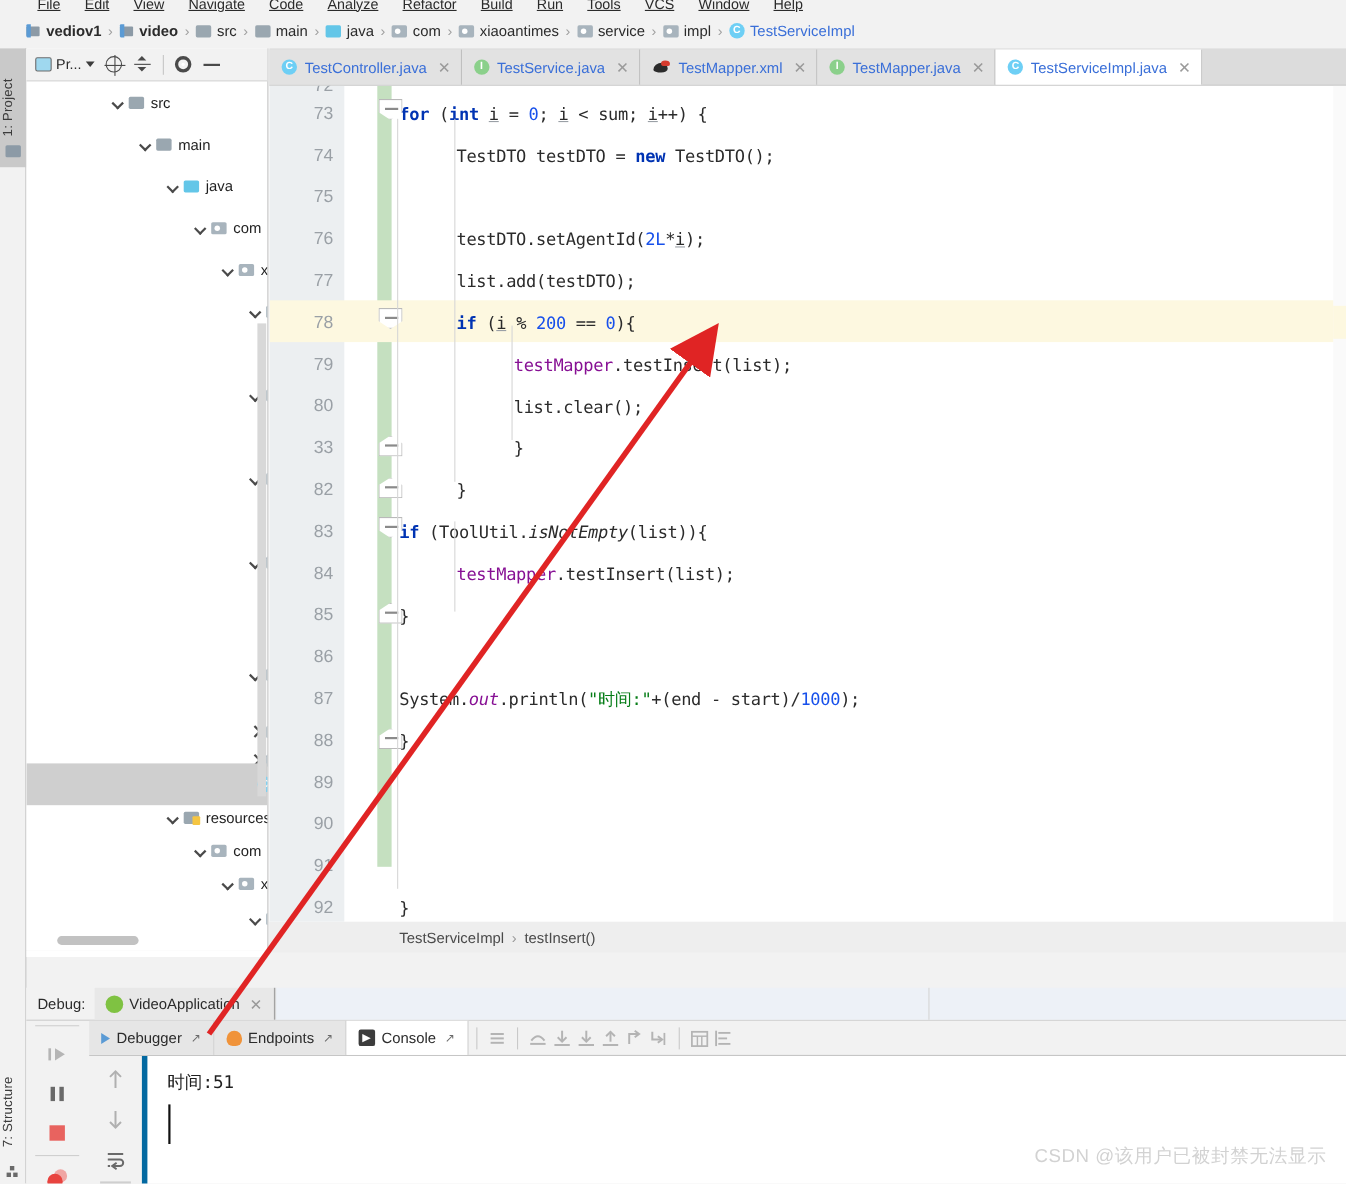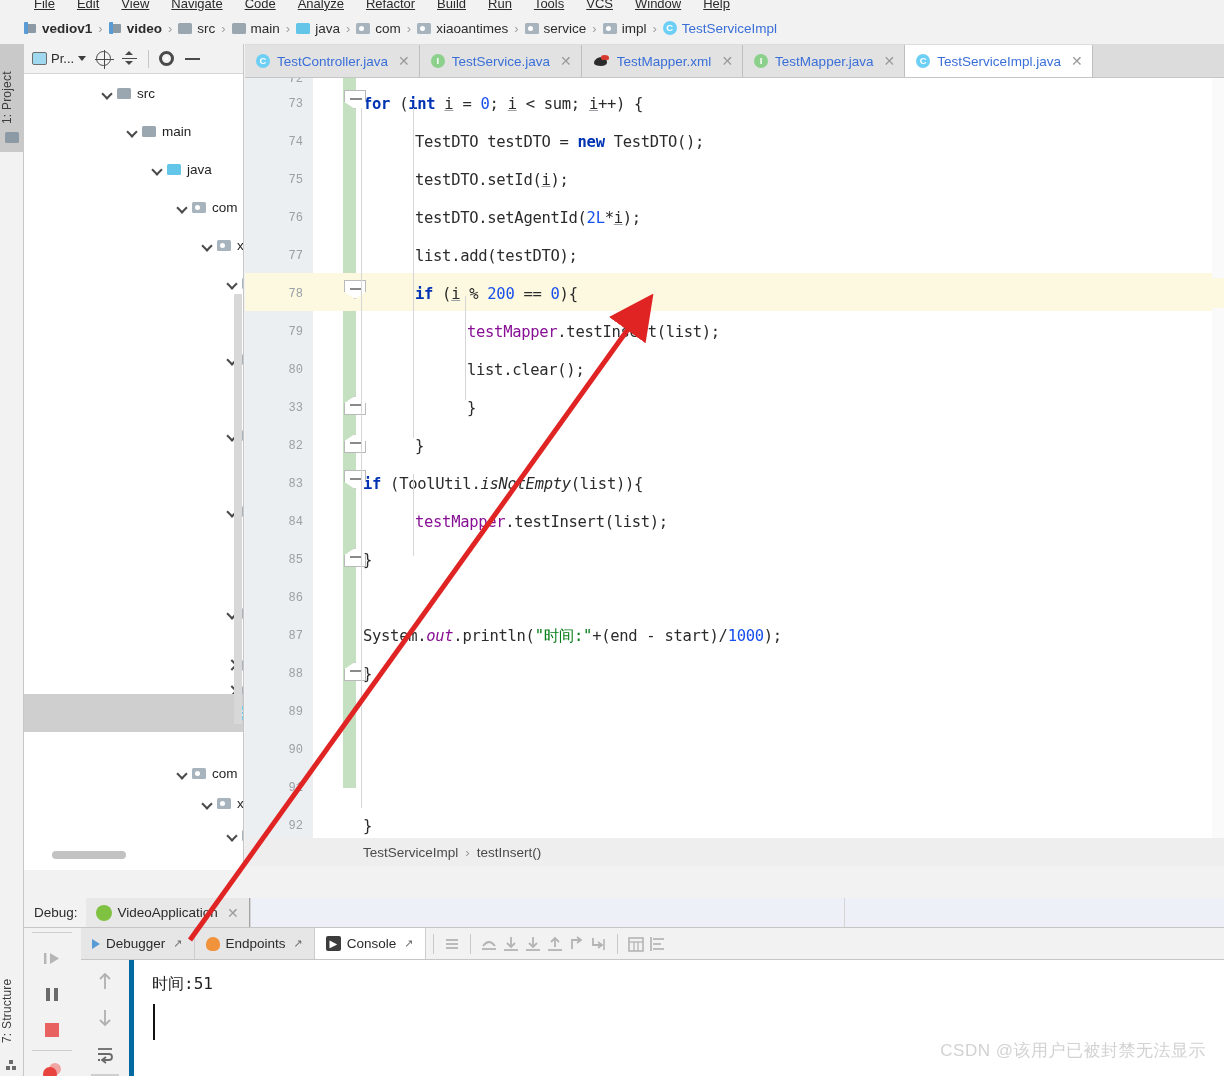--- a/index.html
+++ b/index.html
@@ -135,21 +135,21 @@
   
   .editor { position:absolute; left:245px; top:78px; width:979px; height:760px; background:#ffffff; overflow:hidden; }
   .gutter { position:absolute; left:0; top:0; width:68px; height:760px; background:#eceff1; }
   .gutter-green { position:absolute; left:98px; top:0; width:13px; height:710px; background:#c5e0c0; }
 
   .lines { position:absolute; left:0; top:0; width:979px; height:760px; }
   .line { position:absolute; left:0; width:979px; height:38px; }
   .line.hl { background:#fdf8e0; }
   .lnum {
     position:absolute; left:0; width:58px; text-align:right; line-height:38px;
-    font-family:Liberation Mono, monospace; font-size:12px; color:#9aa0a6;
+    font-family:Liberation Sans, sans-serif; font-size:16px; color:#9aa0a6;
   }
   .code {
     position:absolute; left:118px; line-height:38px; white-space:pre;
     font-family:"DejaVu Sans Mono", monospace; font-size:15.5px; color:#2b2b2b;
     letter-spacing:-0.3px;
   }
   .kw { color:#0033b3; font-weight:bold; }
   .num { color:#1750eb; }
   .fld { color:#871094; }
   .str { color:#067d17; }
@@ -389,20 +389,25 @@
         <span class="chev right"></span>
         <span class="ic ic-pkg"></span>
       </div>
       <div class="trow" style="top:598px;padding-left:201px">
         <span class="chev right"></span>
         <span class="ic ic-pkg"></span>
       </div>
       <div class="trow sel-grey" style="top:620px;padding-left:210px">
         <span class="ic ic-class">C</span>
       </div>
+      <div class="trow" style="top:650px;padding-left:126px">
+        <span class="chev"></span>
+        <span class="ic ic-res"></span>
+        <span class="tlabel">resources</span>
+      </div>
       <div class="trow" style="top:680px;padding-left:151px">
         <span class="chev"></span>
         <span class="ic ic-pkg"></span>
         <span class="tlabel">com</span>
       </div>
       <div class="trow" style="top:710px;padding-left:176px">
         <span class="chev"></span>
         <span class="ic ic-pkg"></span>
         <span class="tlabel">xia</span>
       </div>
@@ -455,21 +460,20 @@
 
       <div class="lnum" style="top:-18px">72</div>
 
       <div class="lnum" style="top:7px">73</div>
       <div class="code" style="top:7px"><span class="kw">for</span> (<span class="kw">int</span> <span class="un">i</span> = <span class="num">0</span>; <span class="un">i</span> &lt; sum; <span class="un">i</span>++) {</div>
 
       <div class="lnum" style="top:45px">74</div>
       <div class="code" style="top:45px;left:170px">TestDTO testDTO = <span class="kw">new</span> TestDTO();</div>
 
       <div class="lnum" style="top:83px">75</div>
-      <div class="code" style="top:83px;left:170px">testDTO.setId(<span class="un">i</span>);</div>
 
       <div class="lnum" style="top:121px">76</div>
       <div class="code" style="top:121px;left:170px">testDTO.setAgentId(<span class="num">2L</span>*<span class="un">i</span>);</div>
 
       <div class="lnum" style="top:159px">77</div>
       <div class="code" style="top:159px;left:170px">list.add(testDTO);</div>
 
       <div class="lnum" style="top:197px">78</div>
       <div class="code" style="top:197px;left:170px"><span class="kw">if</span> (<span class="un">i</span> % <span class="num">200</span> == <span class="num">0</span>){</div>
 

